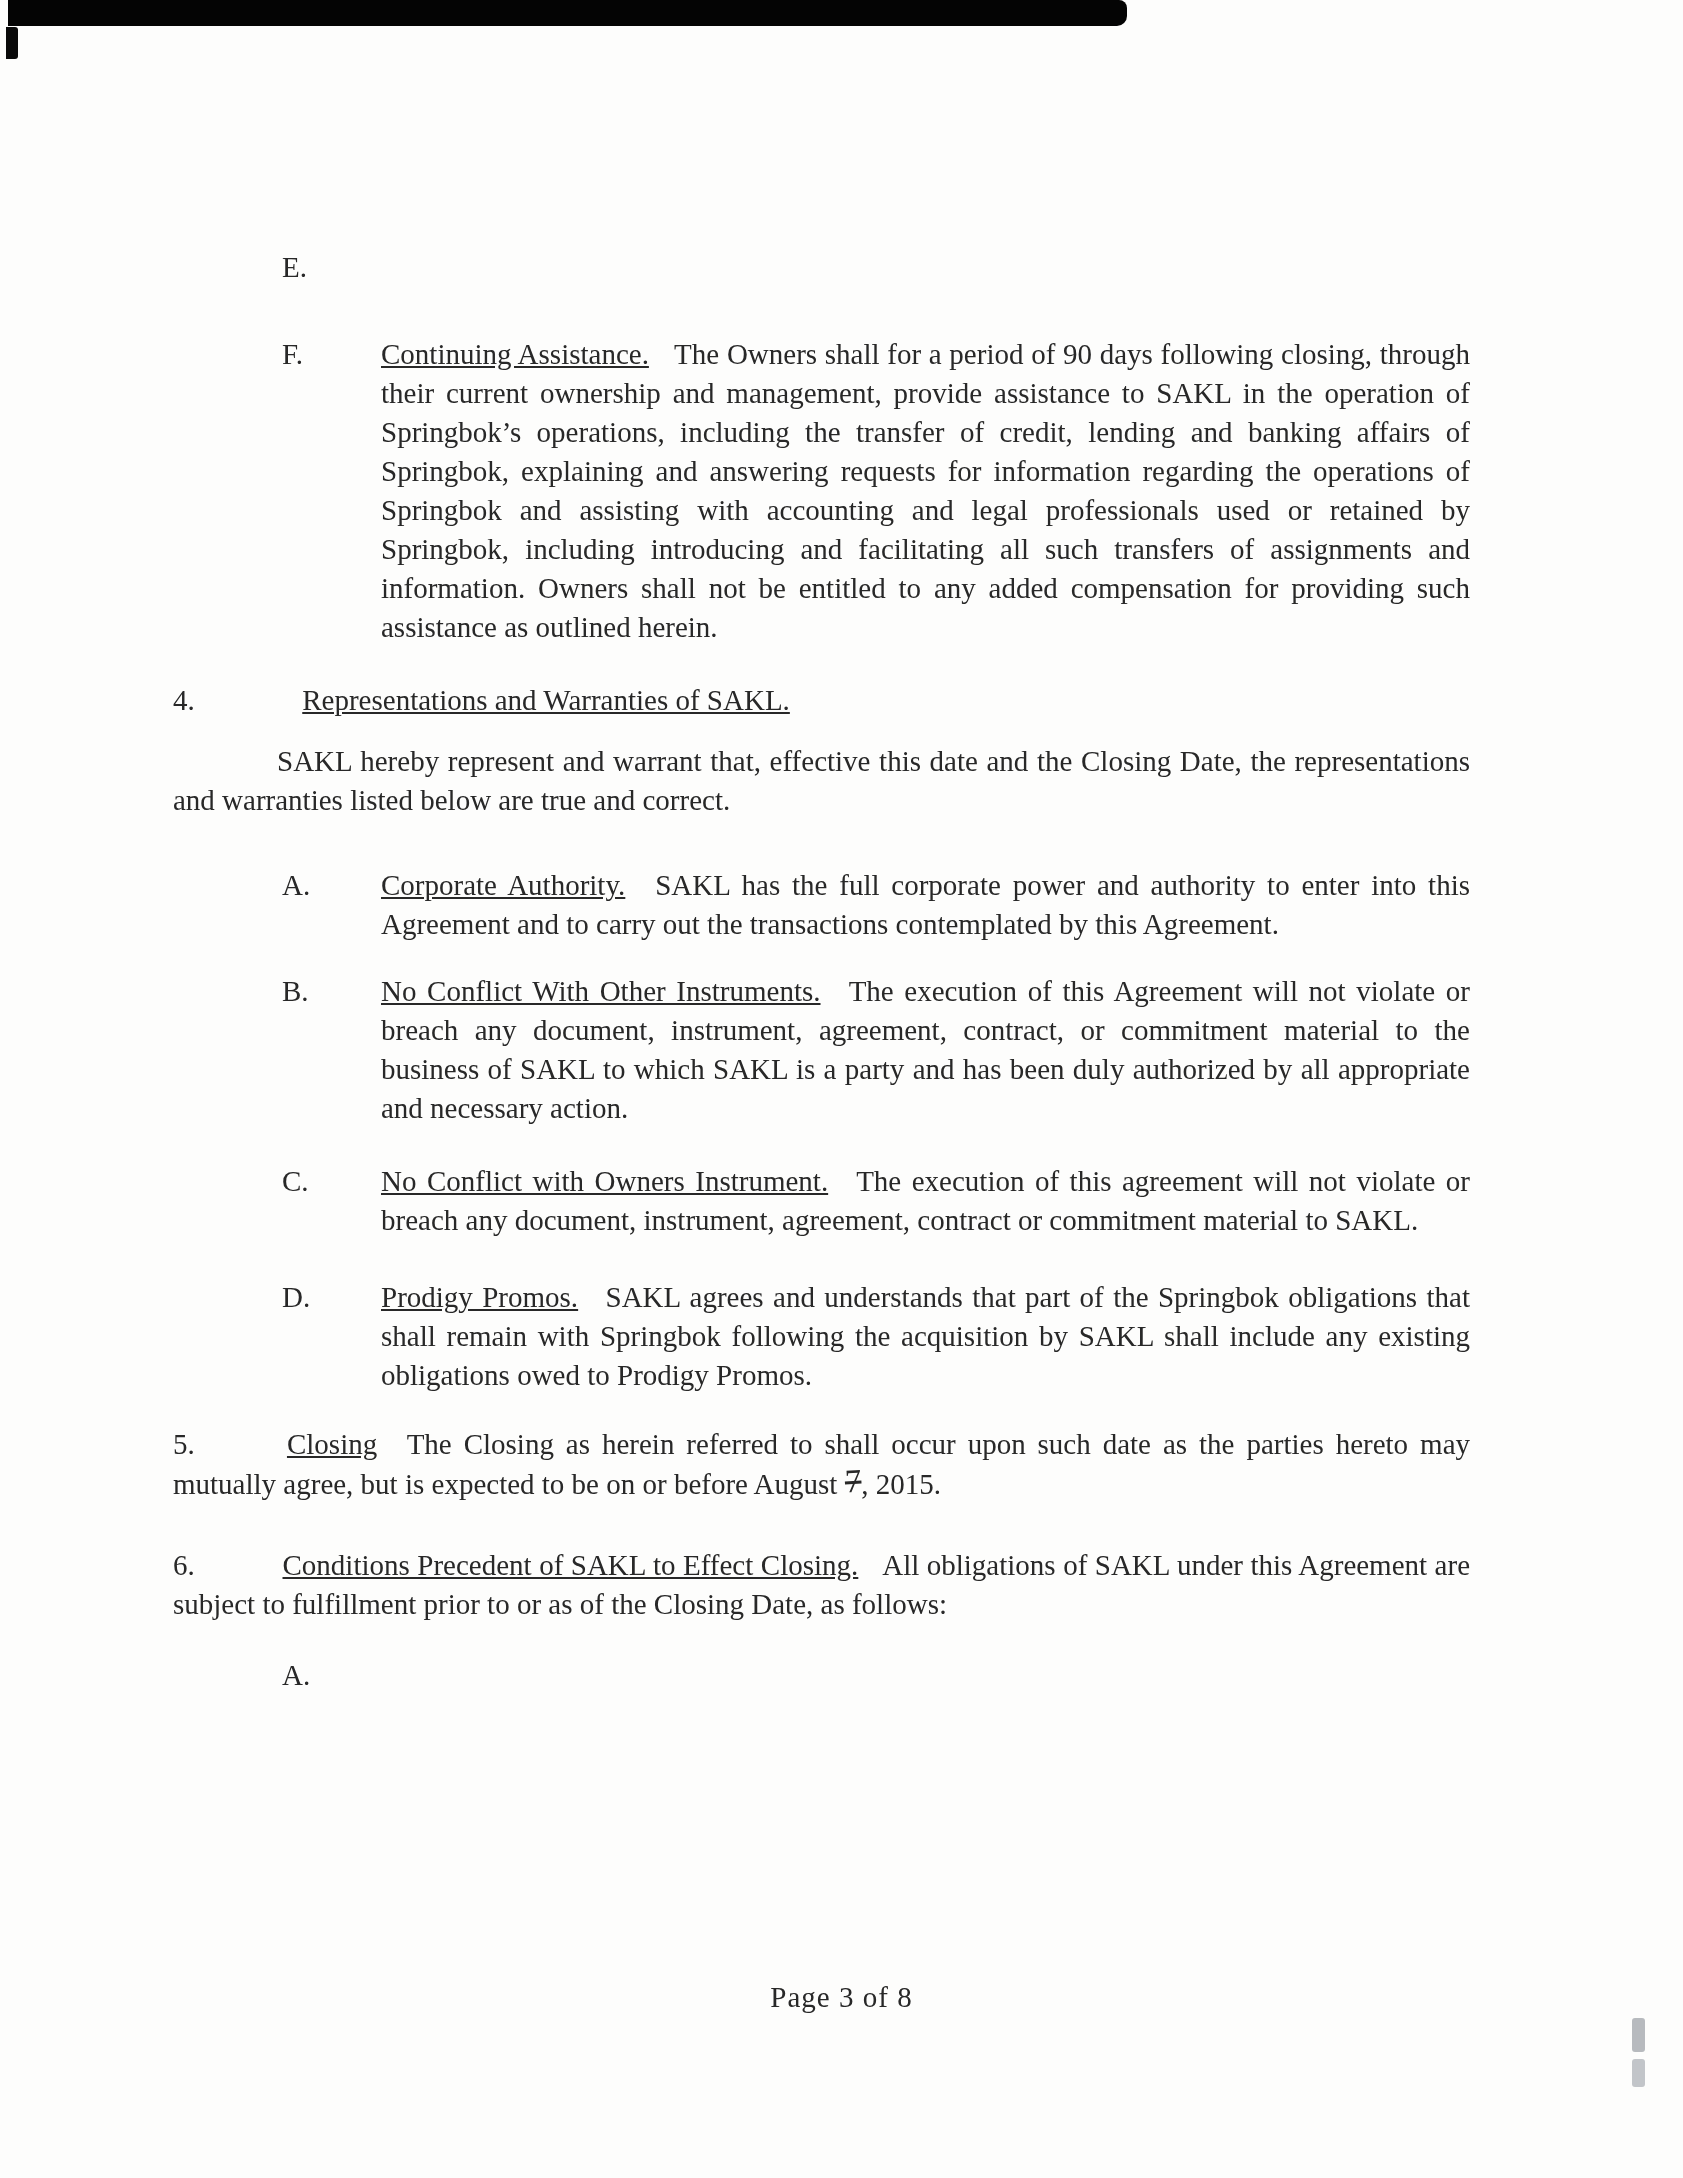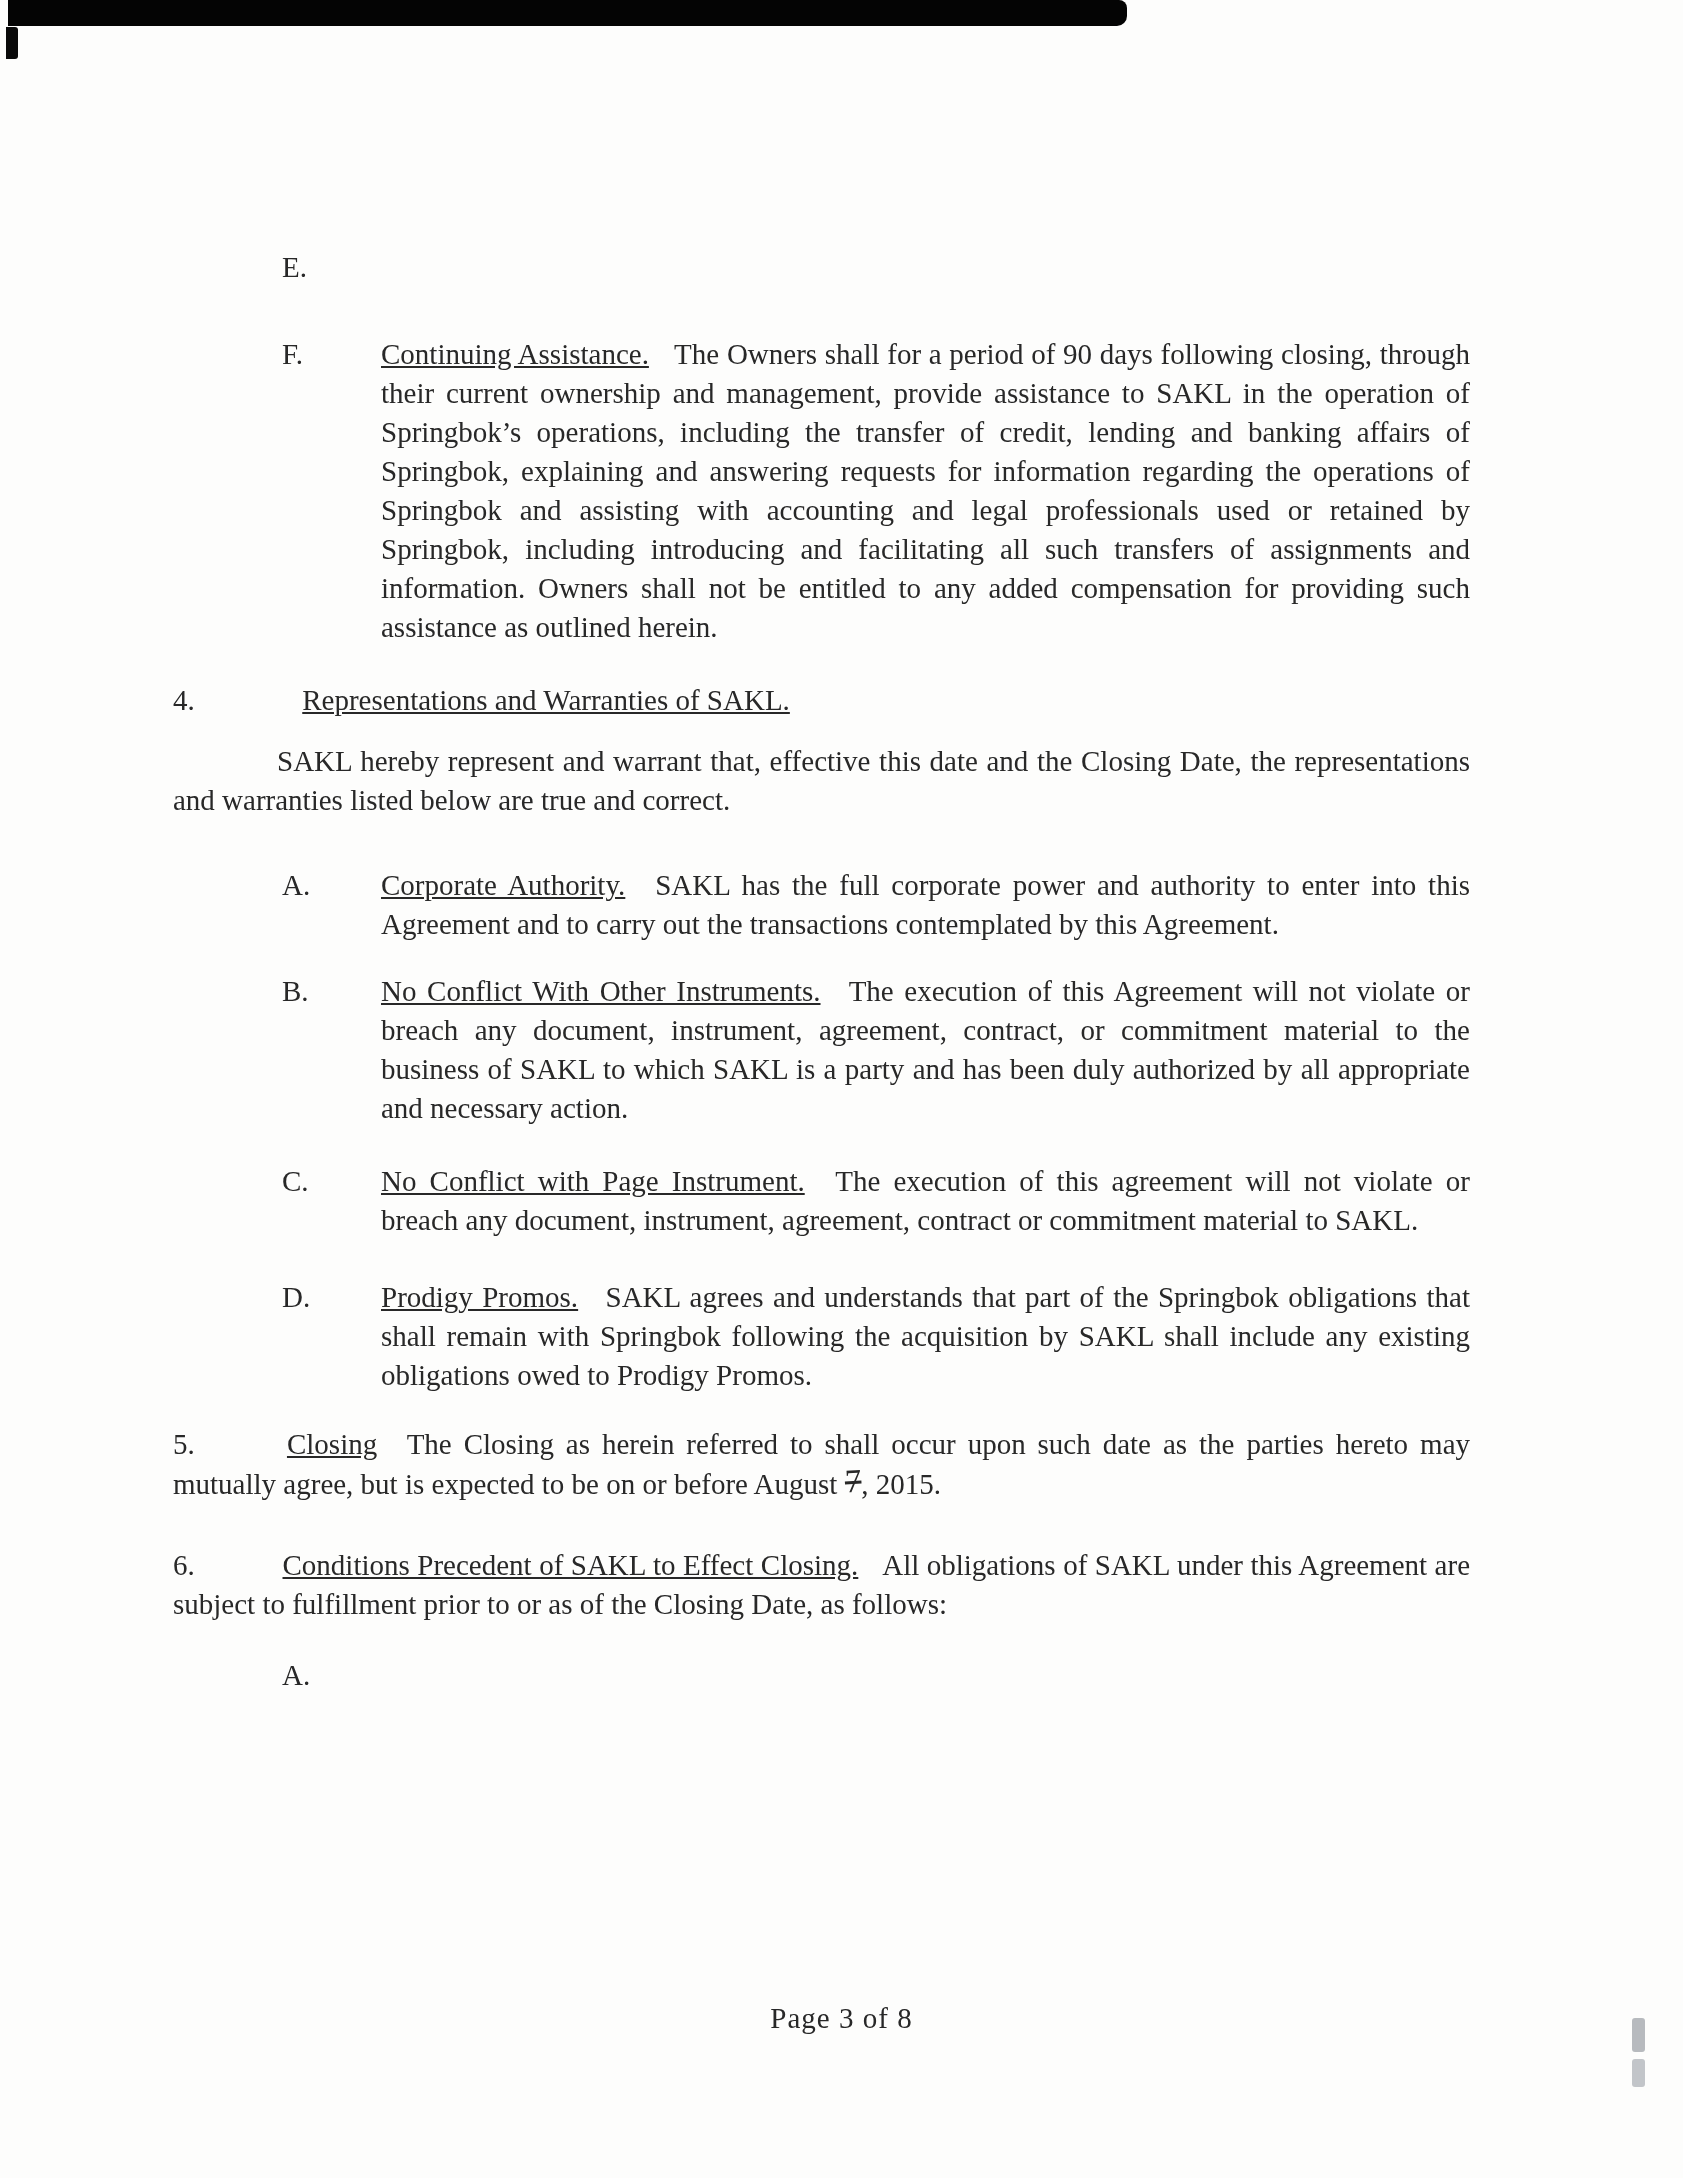--- a/index.html
+++ b/index.html
@@ -33,21 +33,20 @@
     display:inline-block;
     font-size:33px;
     text-decoration:line-through;
     transform:rotate(-3deg) translateY(-2px);
   }
 
   .footer {
     position:absolute; top:1978px; left:0;
     width:100%; text-align:center;
     letter-spacing:1px;
-    margin-top:21px;
   }
 
   
   .artifact-top-bar {
     position:absolute; top:0; left:8px;
     width:1119px; height:26px;
     background:#040404;
     border-radius:0 8px 10px 0;
   }
   .artifact-left-mark {
@@ -110,21 +109,21 @@
       <div class="label">B.</div>
       <div class="body">
         <span class="heading">No Conflict With Other Instruments.</span>
         <span>The execution of this Agreement will not violate or breach any document, instrument, agreement, contract, or commitment material to the business of SAKL to which SAKL is a party and has been duly authorized by all appropriate and necessary action.</span>
       </div>
     </div>
 
     <div class="li" style="margin-bottom:38px">
       <div class="label">C.</div>
       <div class="body">
-        <span class="heading">No Conflict with Page Instrument.</span>
+        <span class="heading">No Conflict with Owners Instrument.</span>
         <span>The execution of this agreement will not violate or breach any document, instrument, agreement, contract or commitment material to SAKL.</span>
       </div>
     </div>
 
     <div class="li" style="margin-bottom:30px">
       <div class="label">D.</div>
       <div class="body">
         <span class="heading">Prodigy Promos.</span>
         <span>SAKL agrees and understands that part of the Springbok obligations that shall remain with Springbok following the acquisition by SAKL shall include any existing obligations owed to Prodigy Promos.</span>
       </div>

